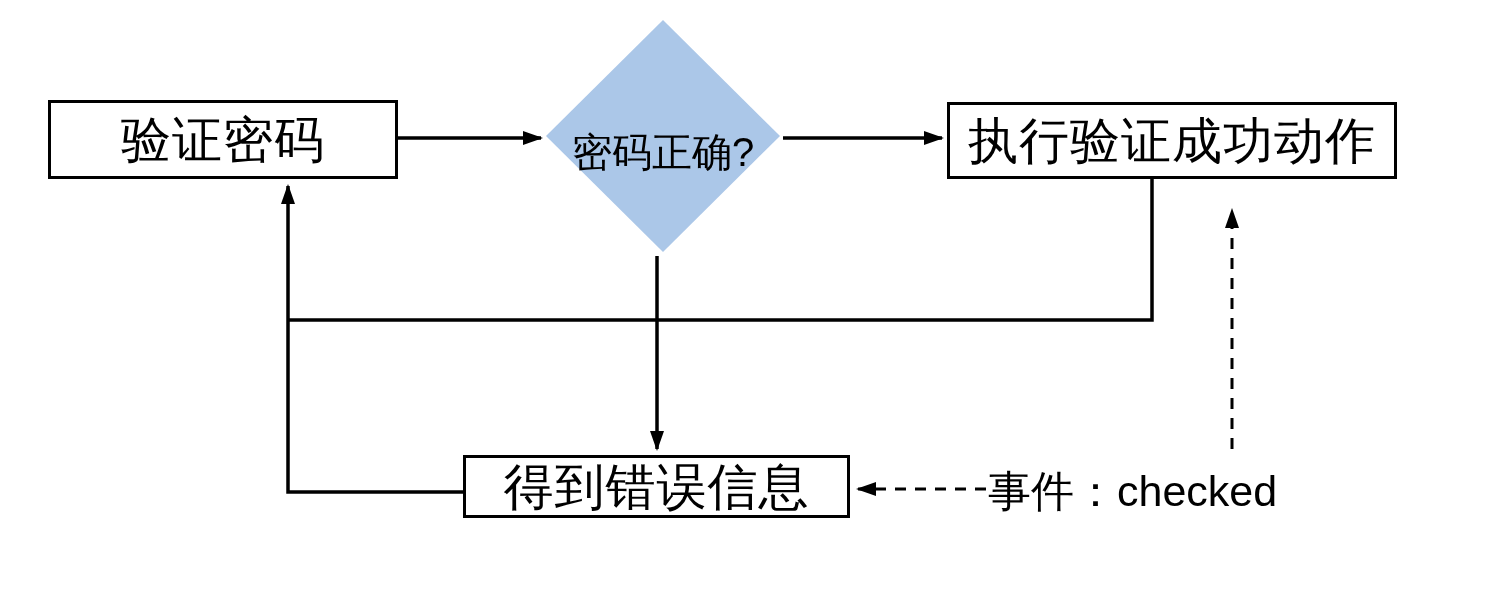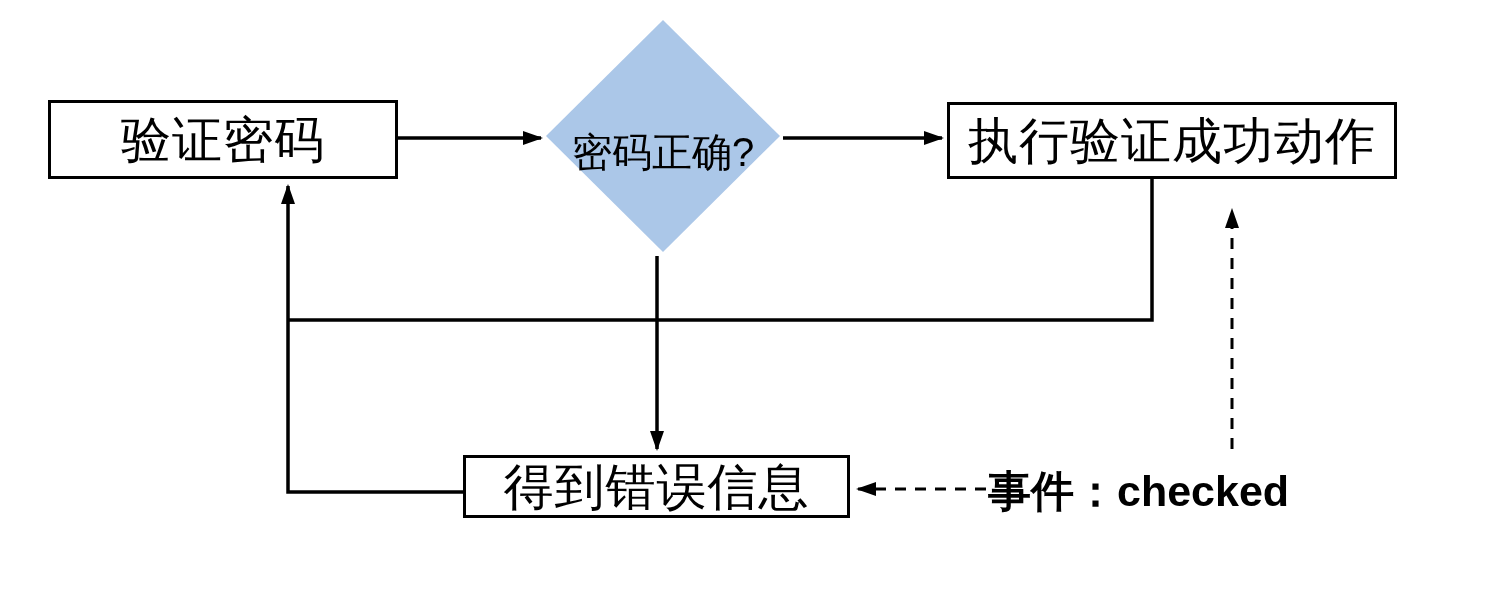--- a/index.html
+++ b/index.html
@@ -42,21 +42,20 @@
     line-height: 1;
     white-space: nowrap;
     margin-top: 16px;
   }
   #event-label {
     position: absolute;
     left: 988px; top: 468px;
     font-size: 43px;
     line-height: 1.1;
     white-space: nowrap;
-    font-weight: bold;
   }
   .stroke-solid  { stroke: #000000; stroke-width: 3.5; fill: none; }
   .stroke-dashed { stroke: #000000; stroke-width: 3;   fill: none; stroke-dasharray: 11 9; }
 </style>
 </head>
 <body>
 
 <div id="canvas">
 
   <svg id="connector-layer" viewBox="0 0 1488 612" xmlns="http://www.w3.org/2000/svg">

